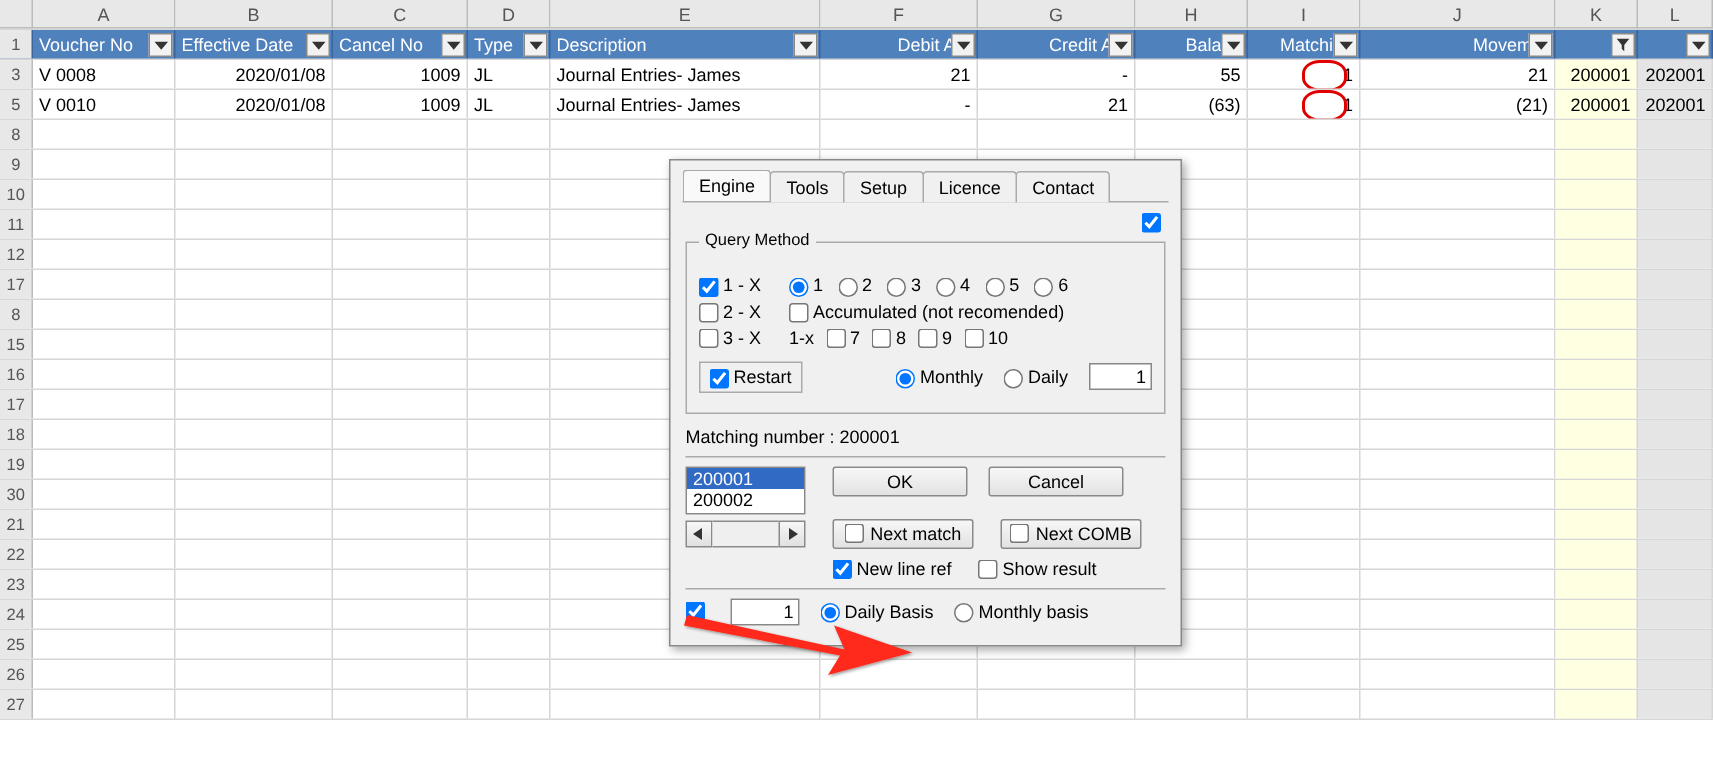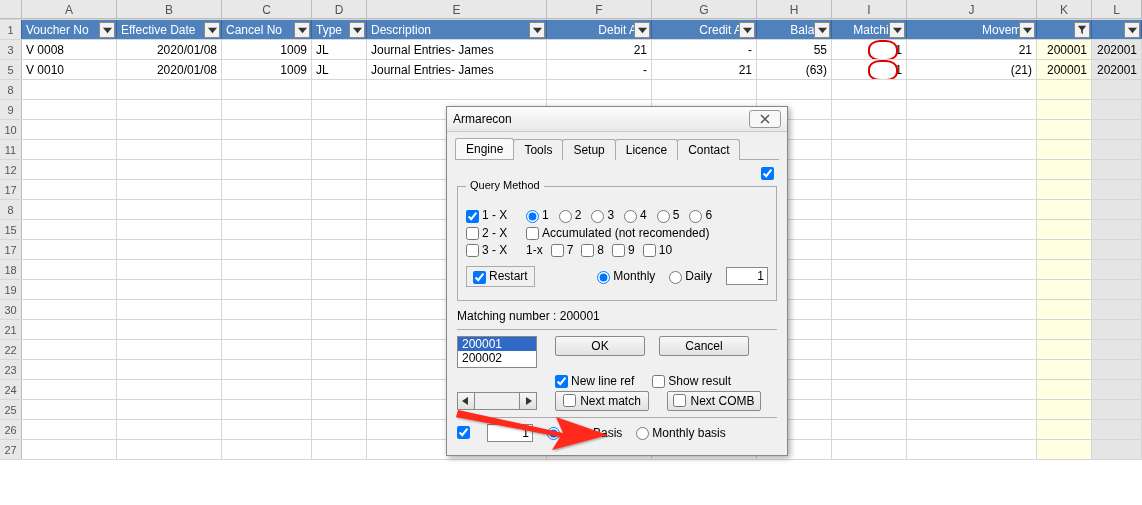--- a/index.html
+++ b/index.html
@@ -318,20 +318,35 @@
         <div class="cell wE"></div>
         <div class="cell wF"></div>
         <div class="cell wG"></div>
         <div class="cell wH"></div>
         <div class="cell wI"></div>
         <div class="cell wJ"></div>
         <div class="cell wK hlK"></div>
         <div class="cell wL hlL"></div>
       </div>
       <div class="row">
+        <div class="cell rh">16</div>
+        <div class="cell wA"></div>
+        <div class="cell wB"></div>
+        <div class="cell wC"></div>
+        <div class="cell wD"></div>
+        <div class="cell wE"></div>
+        <div class="cell wF"></div>
+        <div class="cell wG"></div>
+        <div class="cell wH"></div>
+        <div class="cell wI"></div>
+        <div class="cell wJ"></div>
+        <div class="cell wK hlK"></div>
+        <div class="cell wL hlL"></div>
+      </div>
+      <div class="row">
         <div class="cell rh">17</div>
         <div class="cell wA"></div>
         <div class="cell wB"></div>
         <div class="cell wC"></div>
         <div class="cell wD"></div>
         <div class="cell wE"></div>
         <div class="cell wF"></div>
         <div class="cell wG"></div>
         <div class="cell wH"></div>
         <div class="cell wI"></div>
@@ -486,28 +501,20 @@
         <div class="cell wH"></div>
         <div class="cell wI"></div>
         <div class="cell wJ"></div>
         <div class="cell wK hlK"></div>
         <div class="cell wL hlL"></div>
       </div>
     </div>
 </div>
 
 <div class="dlg">
-  <div class="titlebar">
-    <span>Armarecon</span>
-    <span class="x">
-      <svg width="14" height="10" viewBox="0 0 14 10">
-          <path d="M3 1 L11 9 M11 1 L3 9" stroke="#555" stroke-width="1.5"></path>
-        </svg>
-    </span>
-  </div>
   <div class="tabs">
     <div class="tab active tabdiv">Engine</div>
     <div class="tab tabdiv">Tools</div>
     <div class="tab tabdiv">Setup</div>
     <div class="tab tabdiv">Licence</div>
     <div class="tab">Contact</div>
   </div>
   <div class="tabline"></div>
 
   <div class="pane">
@@ -566,25 +573,20 @@
       <div class="list">
         <div class="sel">200001</div>
         <div class="nosel">200002</div>
       </div>
       <div style="flex:1;display:flex;gap:14px">
         <div class="btn" style="width:88px">OK</div>
         <div class="btn" style="width:88px">Cancel</div>
       </div>
     </div>
 
-    <div class="frow" style="gap:18px;margin-left:98px;margin-top:6px">
-      <label><input type="checkbox" checked="" style=""><span>New line ref</span></label>
-      <label><input type="checkbox" style=""><span>Show result</span></label>
-    </div>
-
     <div class="frow" style="gap:18px;align-items:center">
       <div class="scroll">
         <div class="sbtn">
             <svg width="8" height="8" viewBox="0 0 8 8">
               <path d="M6 0 L0 4 L6 8 Z" fill="#333"></path>
             </svg>
           </div>
         <div class="track"></div>
         <div class="sbtn">
             <svg width="8" height="8" viewBox="0 0 8 8">
@@ -595,20 +597,25 @@
       <label class="btn" style="width:92px;display:flex;align-items:center;justify-content:center;gap:4px">
           <input type="checkbox" style="margin: 0px;">
           <span>Next match</span>
         </label>
       <label class="btn" style="width:92px;display:flex;align-items:center;justify-content:center;gap:4px">
           <input type="checkbox" style="margin: 0px;">
           <span>Next COMB</span>
         </label>
     </div>
 
+    <div class="frow" style="gap:18px;margin-left:98px;margin-top:6px">
+      <label><input type="checkbox" checked="" style=""><span>New line ref</span></label>
+      <label><input type="checkbox" style=""><span>Show result</span></label>
+    </div>
+
     <div class="hr"></div>
 
     <div class="frow" style="gap:14px;align-items:center">
       <input type="checkbox" checked="" style="">
       <input class="txt" style="width: 38px;" value="1">
       <label><input type="radio" name="basis" checked="" style=""><span>Daily Basis</span></label>
       <label><input type="radio" name="basis" style=""><span>Monthly basis</span></label>
     </div>
   </div>
 </div>

